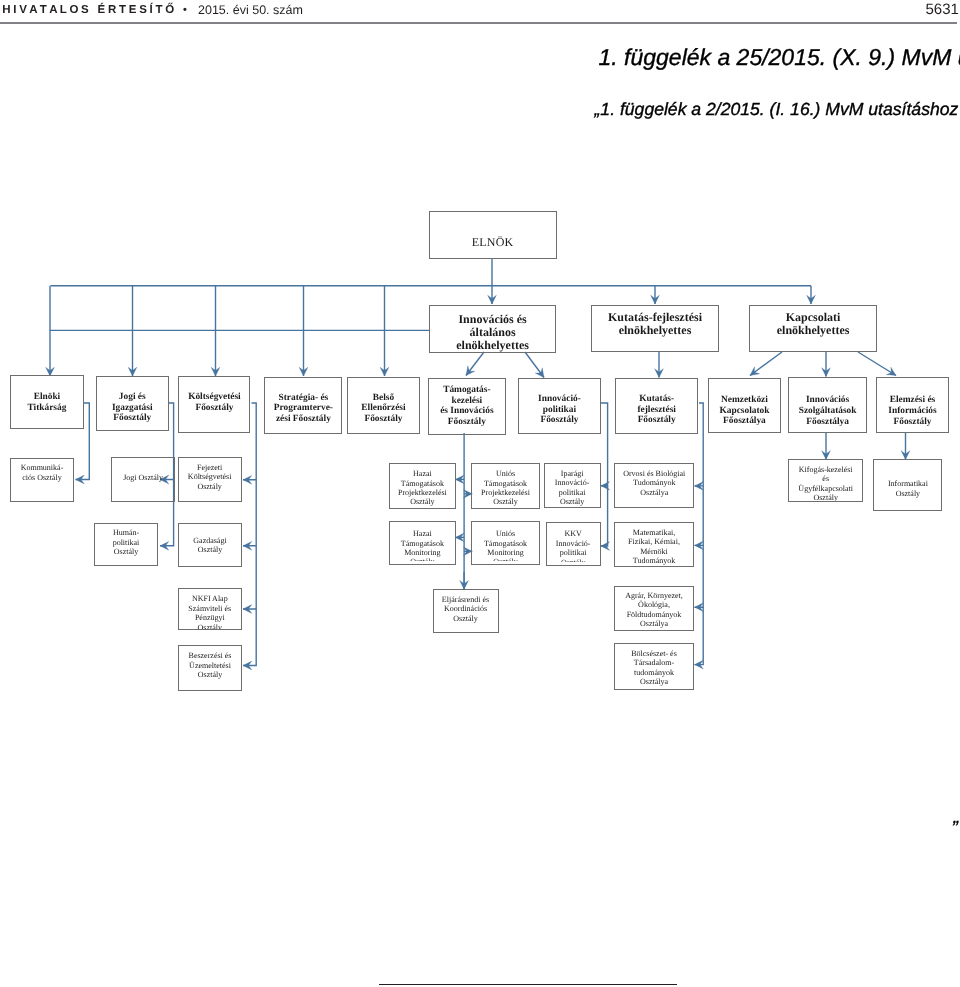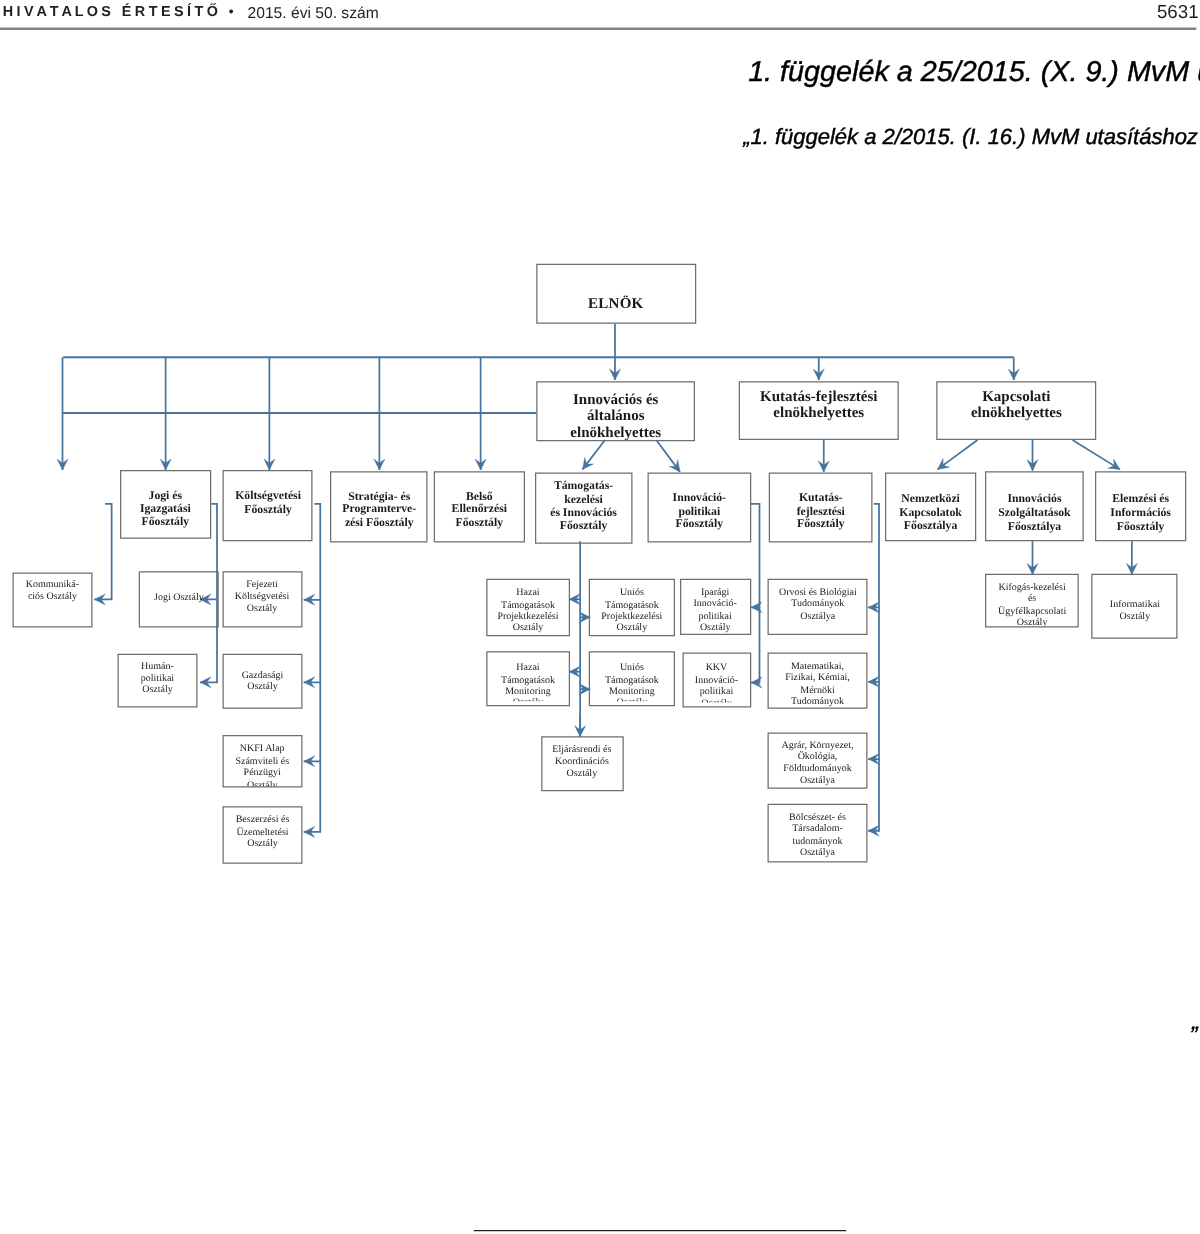--- a/index.html
+++ b/index.html
@@ -33,21 +33,21 @@
   #chart-svg{position:absolute;left:0;top:0;width:960px;height:760px;}
   .node{position:absolute;border:1px solid #6e6e6e;background:transparent;box-sizing:border-box;
         font-family:"Liberation Serif",serif;overflow:hidden;color:#1a1a1a;}
   .tclip{position:absolute;left:0;right:0;top:0;overflow:hidden;}
   .tinner{position:relative;width:100%;}
   .nt{position:absolute;left:0;right:0;top:50%;transform:translateY(-50%);text-align:center;}
   .n1 .nt{margin-top:4px;}
   .n2 .nt{margin-top:0px;}
   .n3 .nt{margin-top:3px;}
   .nt .ln{display:block;white-space:nowrap;}
-  .n0{font-weight:700;font-size:12px;letter-spacing:0.2px;}
+  .n0{font-weight:400;font-size:12px;letter-spacing:0.2px;}
   .n0 .ln{line-height:14px;}
   .n1{font-weight:700;font-size:12px;}
   .n1 .ln{line-height:13.1px;}
   .n2{font-weight:700;font-size:9.4px;}
   .n2 .ln{line-height:10.7px;}
   .n3{font-weight:400;font-size:8px;}
   .n3 .ln{line-height:9.4px;}
 </style>
 </head>
 <body>
@@ -158,20 +158,26 @@
           <span class="ln">Kutatás-fejlesztési</span>
           <span class="ln">elnökhelyettes</span>
         </div>
       </div>
     <div class="node n1" style="left:749px;top:304.7px;width:128.2px;height:47.5px">
         <div class="nt" style="margin-top:-4.5px">
           <span class="ln">Kapcsolati</span>
           <span class="ln">elnökhelyettes</span>
         </div>
       </div>
+    <div class="node n2" style="left:10.2px;top:374.8px;width:73.5px;height:54.7px">
+        <div class="nt" style="margin-top:1px">
+          <span class="ln">Elnöki</span>
+          <span class="ln">Titkárság</span>
+        </div>
+      </div>
     <div class="node n2" style="left:95.5px;top:375.7px;width:73.5px;height:55.5px">
         <div class="nt" style="margin-top:4.5px">
           <span class="ln">Jogi és</span>
           <span class="ln">Igazgatási</span>
           <span class="ln">Főosztály</span>
         </div>
       </div>
     <div class="node n2" style="left:178.4px;top:376px;width:72.1px;height:56.8px">
         <div class="nt" style="margin-top:-1px">
           <span class="ln">Költségvetési</span>

